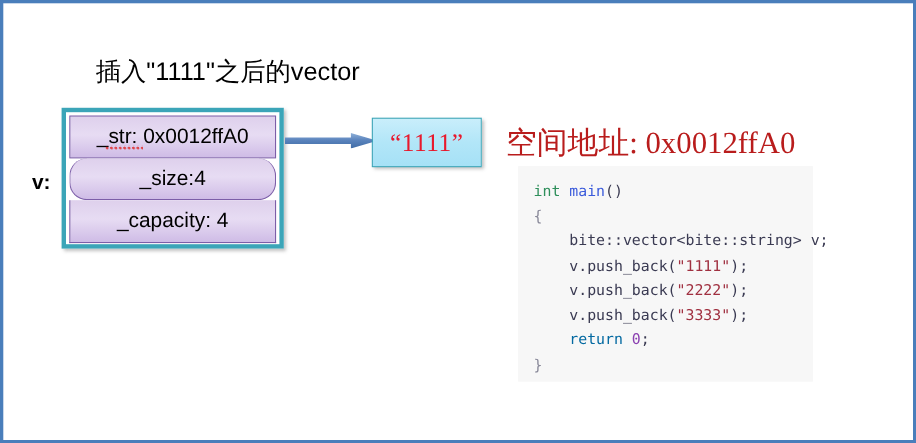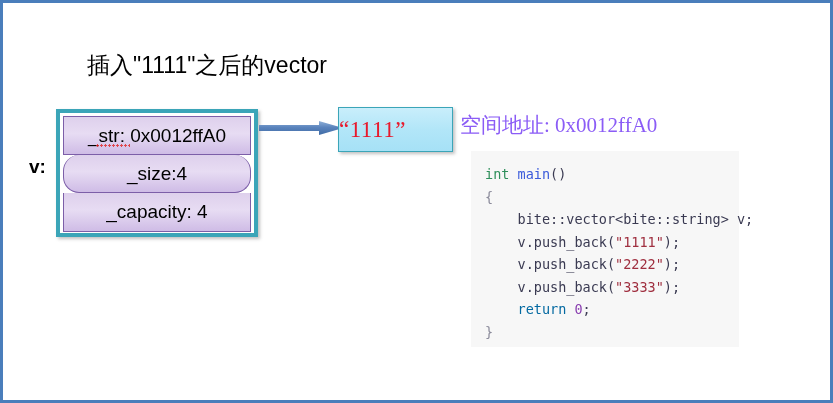--- a/index.html
+++ b/index.html
@@ -38,21 +38,21 @@
     font-family: "Liberation Sans", sans-serif;
     font-size: 19px;
     font-weight: bold;
     color: #000000;
   }
 
   
   #vector-struct {
     position: absolute;
     left: 53px;
-    top: 106px;
+    top: 95px;
     width: 202px;
     height: 128px;
     border: 4px solid #3ba5b8;
     background: #ffffff;
     box-sizing: border-box;
     padding: 3px;
     box-shadow: 2px 2px 3px rgba(120,120,120,0.45);
   }
   .field-row {
     position: relative;
@@ -93,45 +93,46 @@
     top: 118px;
     width: 84px;
     height: 14px;
   }
 
   
   #string-box {
     position: absolute;
     left: 335px;
     top: 104px;
-    width: 115px;
+    width: 100px;
     height: 45px;
     box-sizing: border-box;
     border: 1px solid #3ba5b8;
     background: linear-gradient(to bottom, #c9eefb 0%, #b2e6f8 50%, #a6e1f6 100%);
     display: flex;
     align-items: center;
+    justify-content: center;
     box-shadow: 2px 2px 3px rgba(120,120,120,0.45);
   }
   #string-box-label {
     font-family: "Liberation Serif", serif;
     font-size: 23px;
     color: #e8192c;
     font-weight: normal;
     letter-spacing: 0.5px;
   }
 
   
   #address-note {
     position: absolute;
     left: 457px;
     top: 108px;
     font-family: "Liberation Serif", serif;
-    font-size: 21px;
-    color: #8b5cf6;
+    font-size: 28px;
+    color: #b91c1c;
     white-space: nowrap;
   }
 
   
   #code-block {
     position: absolute;
     left: 468px;
     top: 148px;
     width: 268px;
     height: 196px;

